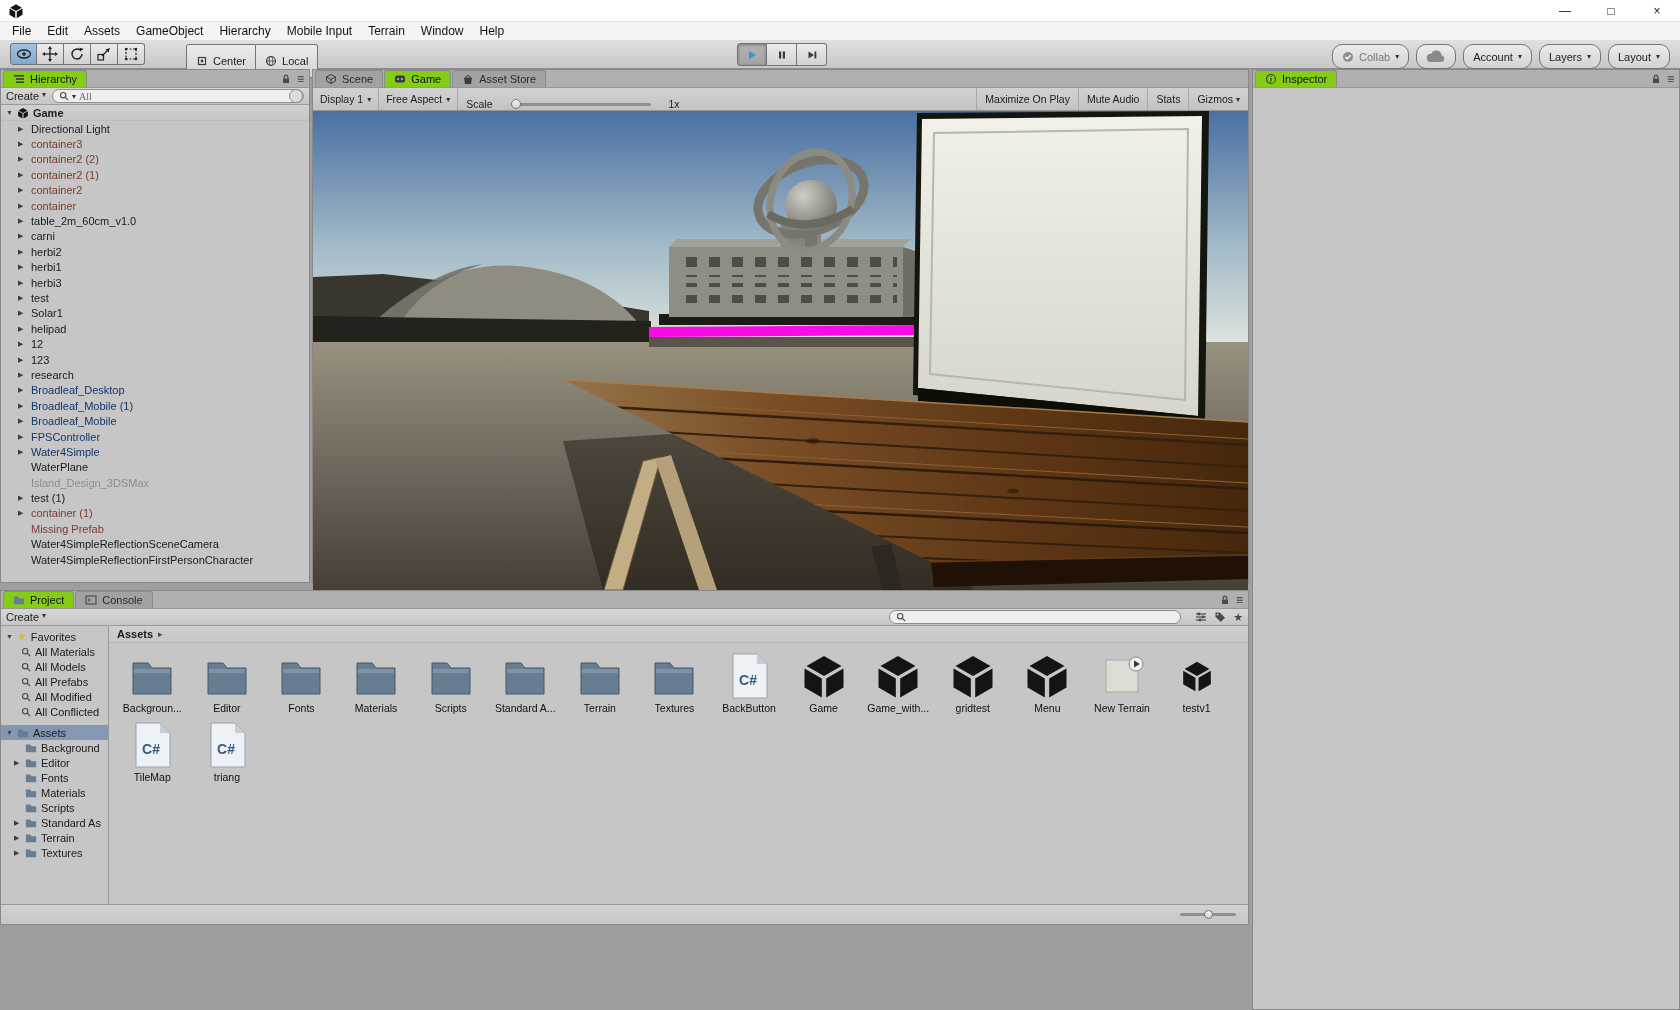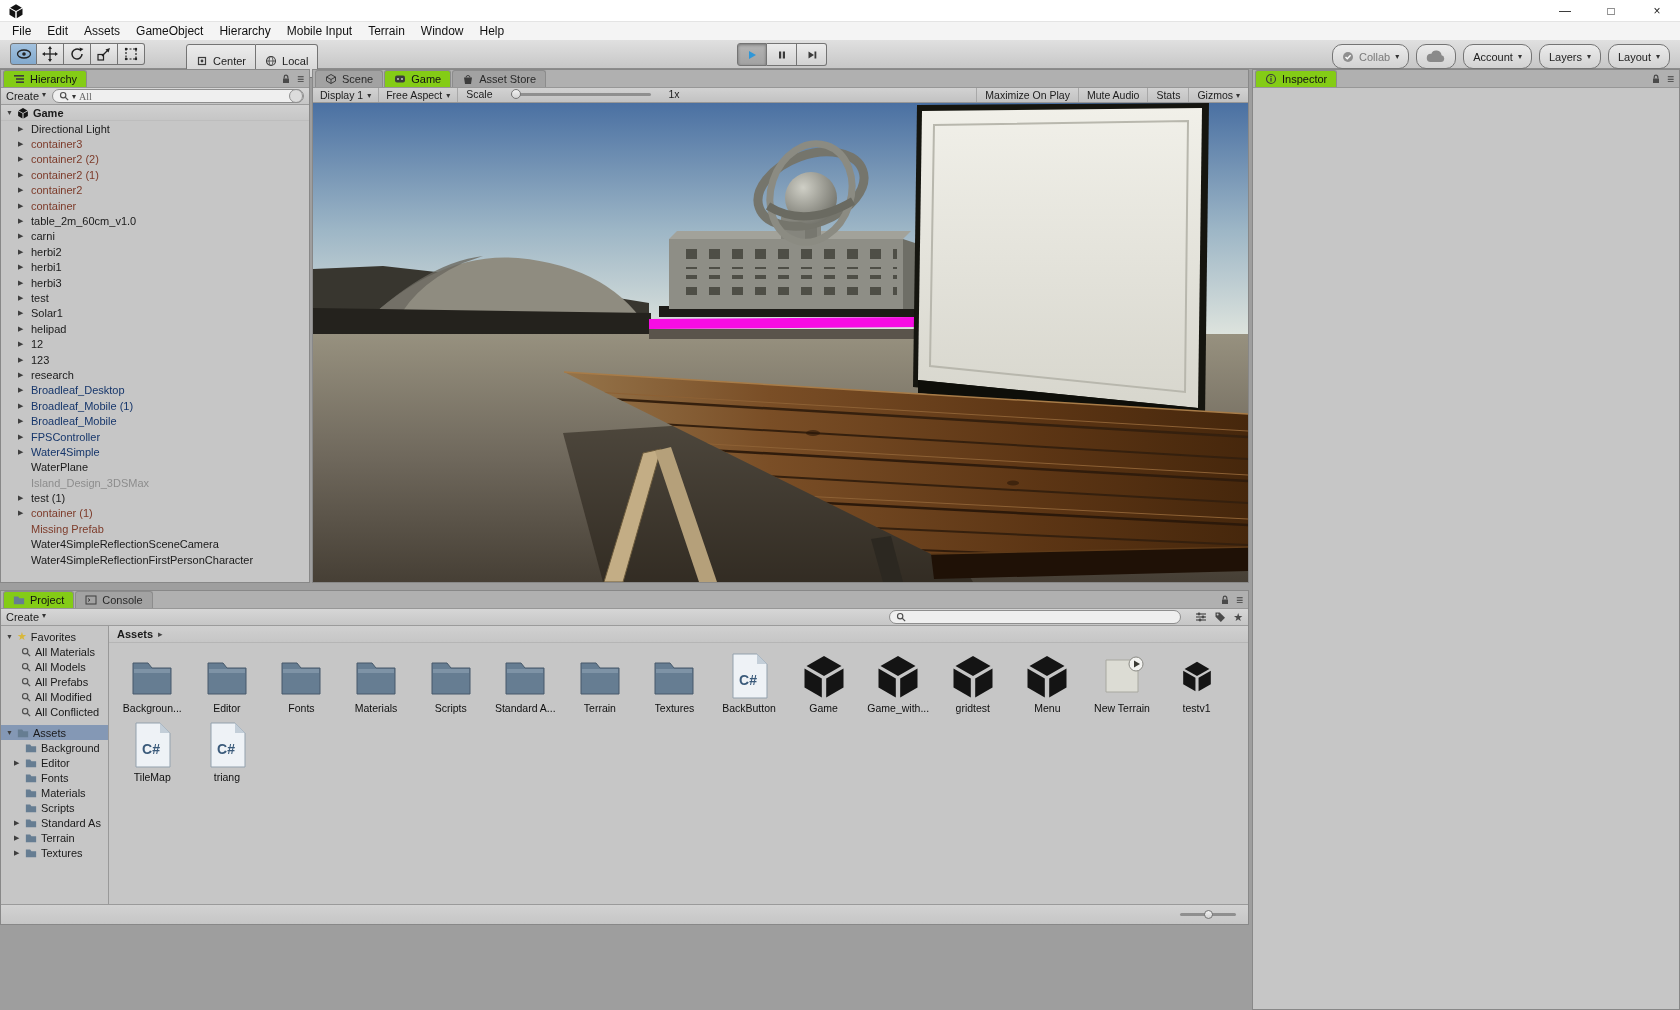--- a/index.html
+++ b/index.html
@@ -60,21 +60,21 @@
 .hier-list{height:calc(100% - 35px);overflow:hidden}
 .scene-row{height:16px;display:flex;align-items:center;gap:4px;padding-left:5px;font-weight:bold;background:linear-gradient(#d0d0d0,#c6c6c6);border-bottom:1px solid #bdbdbd}
 .scene-row .arr{font-size:7px;color:#3f3f3f}
 .hrow{height:15.4px;display:flex;align-items:center;padding-left:30px;position:relative}
 .hrow .arr{position:absolute;left:17px;font-size:7px;color:#3f3f3f}
 .hrow.d .lbl{color:#8d8d8d}
 .hrow.m .lbl{color:#7d3b2a}
 .hrow.p .lbl{color:#16366b}
 
 
-.game-bar{height:15px;background:linear-gradient(#d2d2d2,#c2c2c2);border-bottom:1px solid #979797;display:flex;align-items:flex-start;font-size:10.5px;color:#1c1c1c}
+.game-bar{height:23px;background:linear-gradient(#d2d2d2,#c2c2c2);border-bottom:1px solid #979797;display:flex;align-items:flex-end;font-size:10.5px;color:#1c1c1c}
 .gb-dd{height:100%;padding:0 7px;display:flex;align-items:center;gap:4px;border-right:1px solid #a8a8a8}
 .scale-area{display:flex;align-items:center;gap:18px;padding:0 8px}
 .slider-track{width:140px;height:3px;background:#8f8f8f;border-radius:2px;position:relative}
 .slider-knob{position:absolute;left:0;top:-3.5px;width:10px;height:10px;border-radius:50%;background:linear-gradient(#f2f2f2,#d2d2d2);border:1px solid #777}
 .gb-right{margin-left:auto;display:flex;height:100%}
 .gb-btn{height:100%;padding:0 8px;display:flex;align-items:center;gap:3px;border-left:1px solid #a8a8a8}
 .viewport{position:relative;width:100%;height:calc(100% - 33px);background:#4a70a2;overflow:hidden}
 svg.scene{width:100%;height:100%}
 
 

